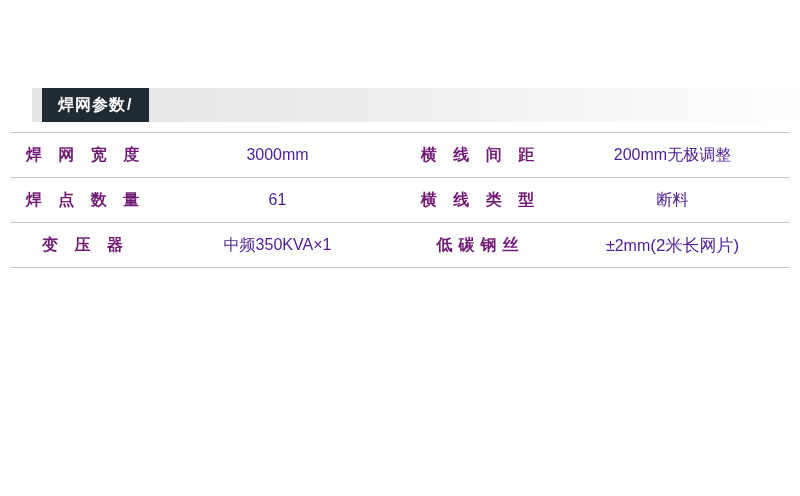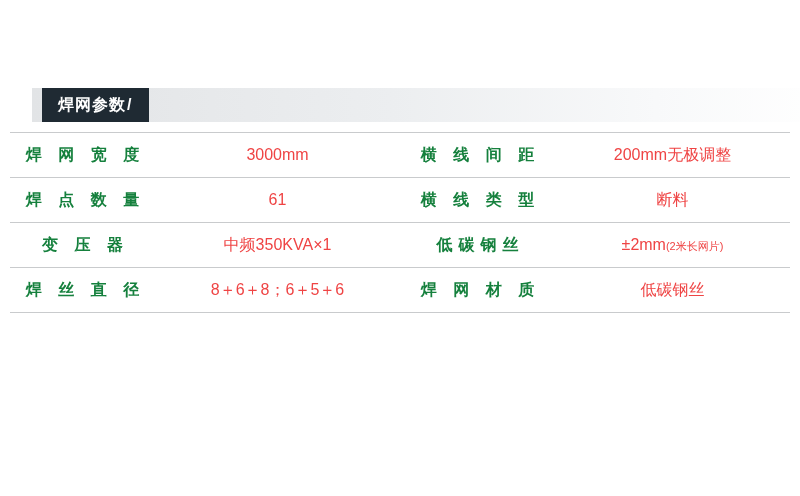--- a/index.html
+++ b/index.html
@@ -90,32 +90,32 @@
     width: 155px;
   }
   .col-value-right {
     width: 235px;
   }
   .lbl {
     font-size: 16px;
     font-weight: bold;
     letter-spacing: 6px;
     text-indent: 6px;
-    color: #15803d;
+    color: #701a75;
     display: block;
     white-space: nowrap;
   }
   .val {
     font-size: 16px;
-    color: #ef4444;
+    color: #4c1d95;
     display: block;
     white-space: nowrap;
   }
   .val .sub {
-    font-size: 11px;
+    font-size: 17px;
   }
 </style>
 </head>
 <body>
 
 <div class="page">
 
   <div class="header-wrap">
     <div class="header-bg"></div>
     <div class="header-tab">
@@ -161,30 +161,16 @@
         <td class="col-value-left">
           <span class="val">中频350KVA×1</span>
         </td>
         <td class="col-label2">
           <span class="lbl">低碳钢丝</span>
         </td>
         <td class="col-value-right">
           <span class="val"><span>±2mm</span><span class="sub">(2米长网片)</span></span>
         </td>
       </tr>
-      <tr>
-        <td class="col-label">
-          <span class="lbl">焊 丝 直 径</span>
-        </td>
-        <td class="col-value-left">
-          <span class="val">8＋6＋8；6＋5＋6</span>
-        </td>
-        <td class="col-label2">
-          <span class="lbl">焊 网 材 质</span>
-        </td>
-        <td class="col-value-right">
-          <span class="val"><span>低碳钢丝</span><span class="sub"></span></span>
-        </td>
-      </tr>
     </tbody>
   </table>
 
 </div>
 
 </body></html>

